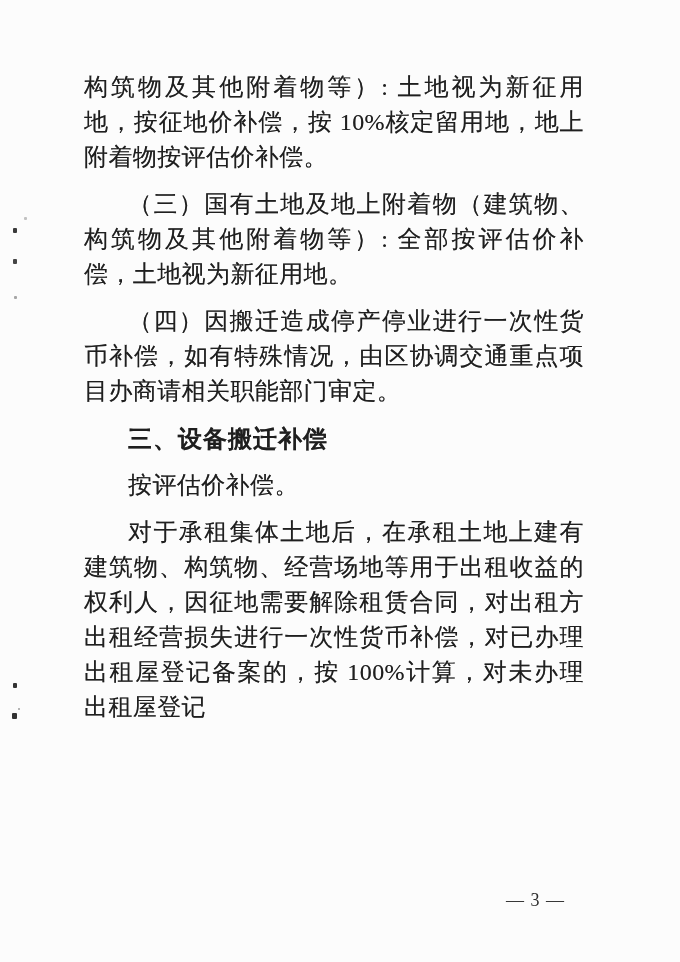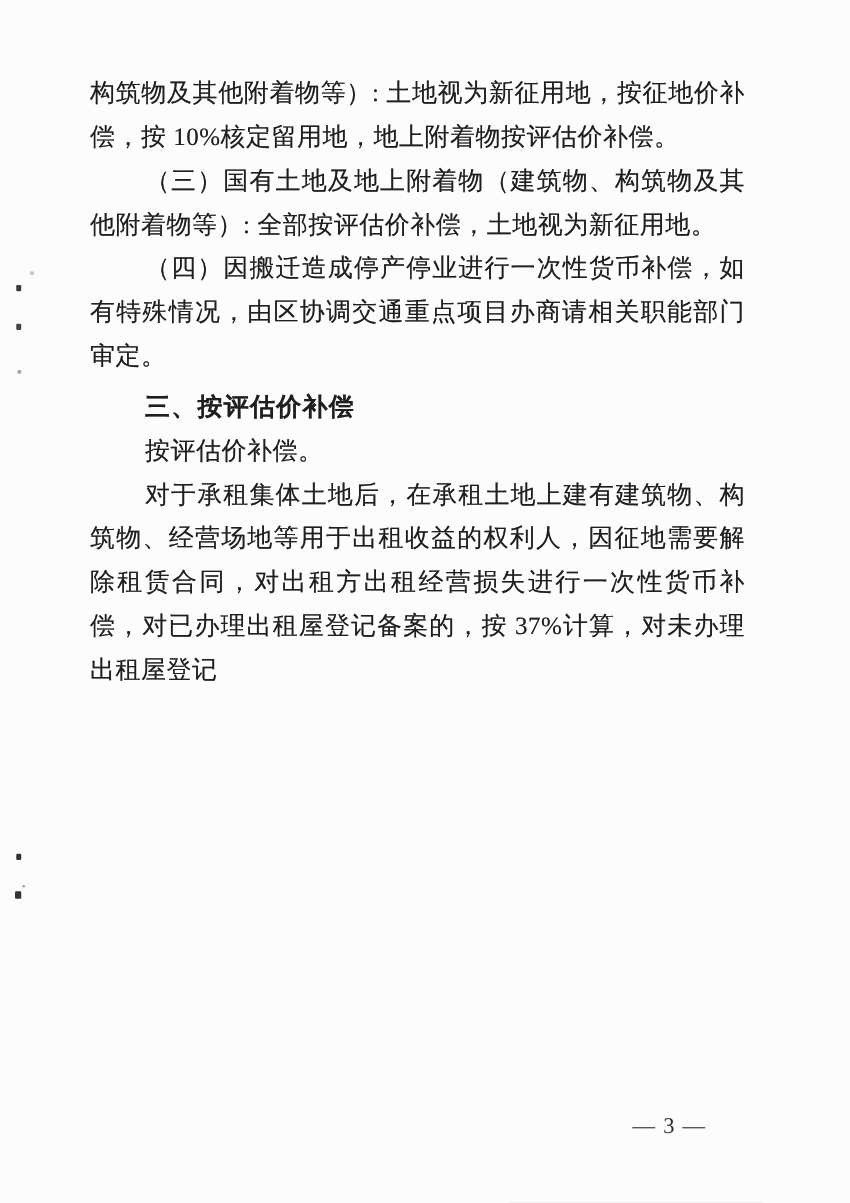--- a/index.html
+++ b/index.html
@@ -18,22 +18,22 @@
     font-family: "Liberation Serif", "DejaVu Serif", serif;
     color: #1f1f1f;
   }
   .doc-body {
     position: absolute;
     left: 72px;
     top: 58px;
     width: 524px;
   }
   .para {
-    margin: 0;
-    font-size: 20px;
+    margin: 12px;
+    font-size: 24px;
     line-height: 35px;
     letter-spacing: 0.4px;
     text-align: justify;
     text-justify: inter-ideograph;
     text-indent: 44px;
     text-shadow: 0 0 0.4px rgba(20,20,20,0.55);
   }
   .para.cont {
     text-indent: 0;
   }
@@ -66,23 +66,23 @@
 </style>
 </head>
 <body>
 
 <div class="page">
 
   <main class="doc-body">
     <p class="para cont">构筑物及其他附着物等）: 土地视为新征用地，按征地价补偿，按 10%核定留用地，地上附着物按评估价补偿。</p>
     <p class="para">（三）国有土地及地上附着物（建筑物、构筑物及其他附着物等）: 全部按评估价补偿，土地视为新征用地。</p>
     <p class="para">（四）因搬迁造成停产停业进行一次性货币补偿，如有特殊情况，由区协调交通重点项目办商请相关职能部门审定。</p>
-    <p class="para heading">三、按评估价补偿</p>
+    <p class="para heading">三、设备搬迁补偿</p>
     <p class="para">按评估价补偿。</p>
-    <p class="para">对于承租集体土地后，在承租土地上建有建筑物、构筑物、经营场地等用于出租收益的权利人，因征地需要解除租赁合同，对出租方出租经营损失进行一次性货币补偿，对已办理出租屋登记备案的，按 37%计算，对未办理出租屋登记</p>
+    <p class="para">对于承租集体土地后，在承租土地上建有建筑物、构筑物、经营场地等用于出租收益的权利人，因征地需要解除租赁合同，对出租方出租经营损失进行一次性货币补偿，对已办理出租屋登记备案的，按 100%计算，对未办理出租屋登记</p>
   </main>
 
   <div class="page-footer">— 3 —</div>
 
   <span class="speck s1"></span>
   <span class="speck s2"></span>
   <span class="speck s3"></span>
   <span class="speck s4"></span>
   <span class="speck s5"></span>
   <span class="speck s6"></span>

